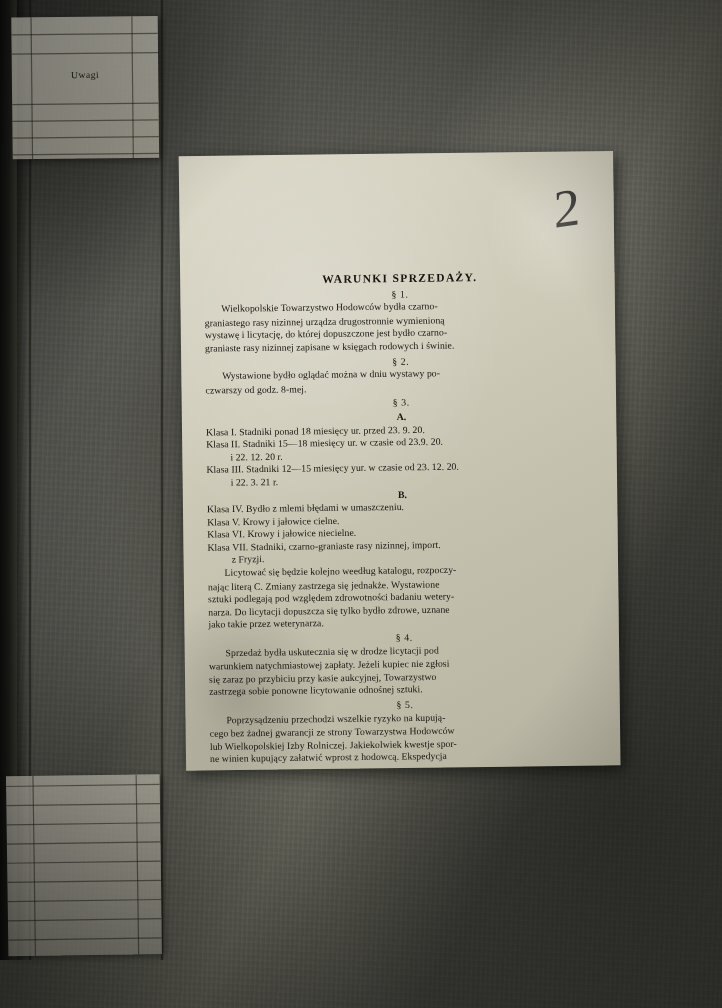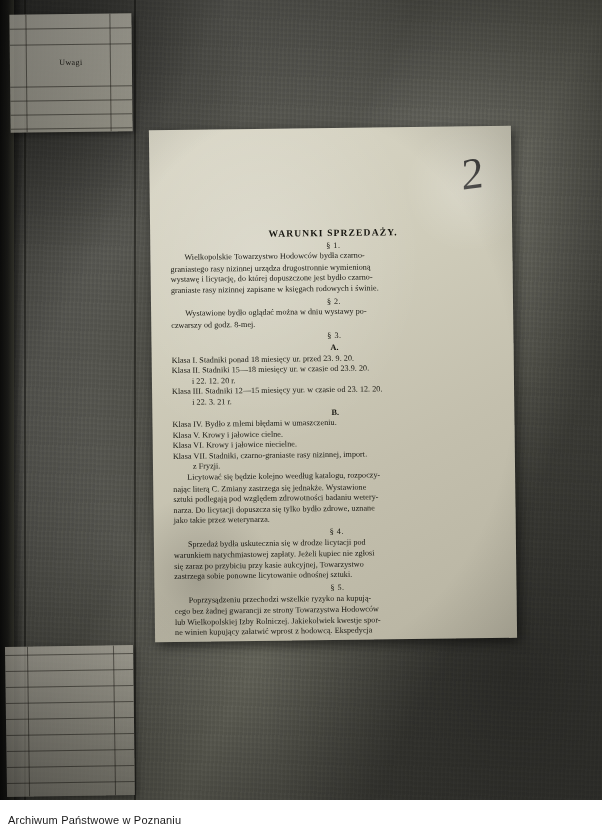--- a/index.html
+++ b/index.html
@@ -317,16 +317,13 @@
       <div class="line">ne winien kupujący załatwić wprost z hodowcą.  Ekspedycja</div>
 
       <div class="tail">j</div>
     </div>
 
     <div class="sheen"></div>
   </div>
 
   <div class="vignette"></div>
 
-  <div class="footer">
-    <div class="footer-text">Archiwum Państwowe w Poznaniu</div>
-  </div>
 </div>
 
 </body></html>

